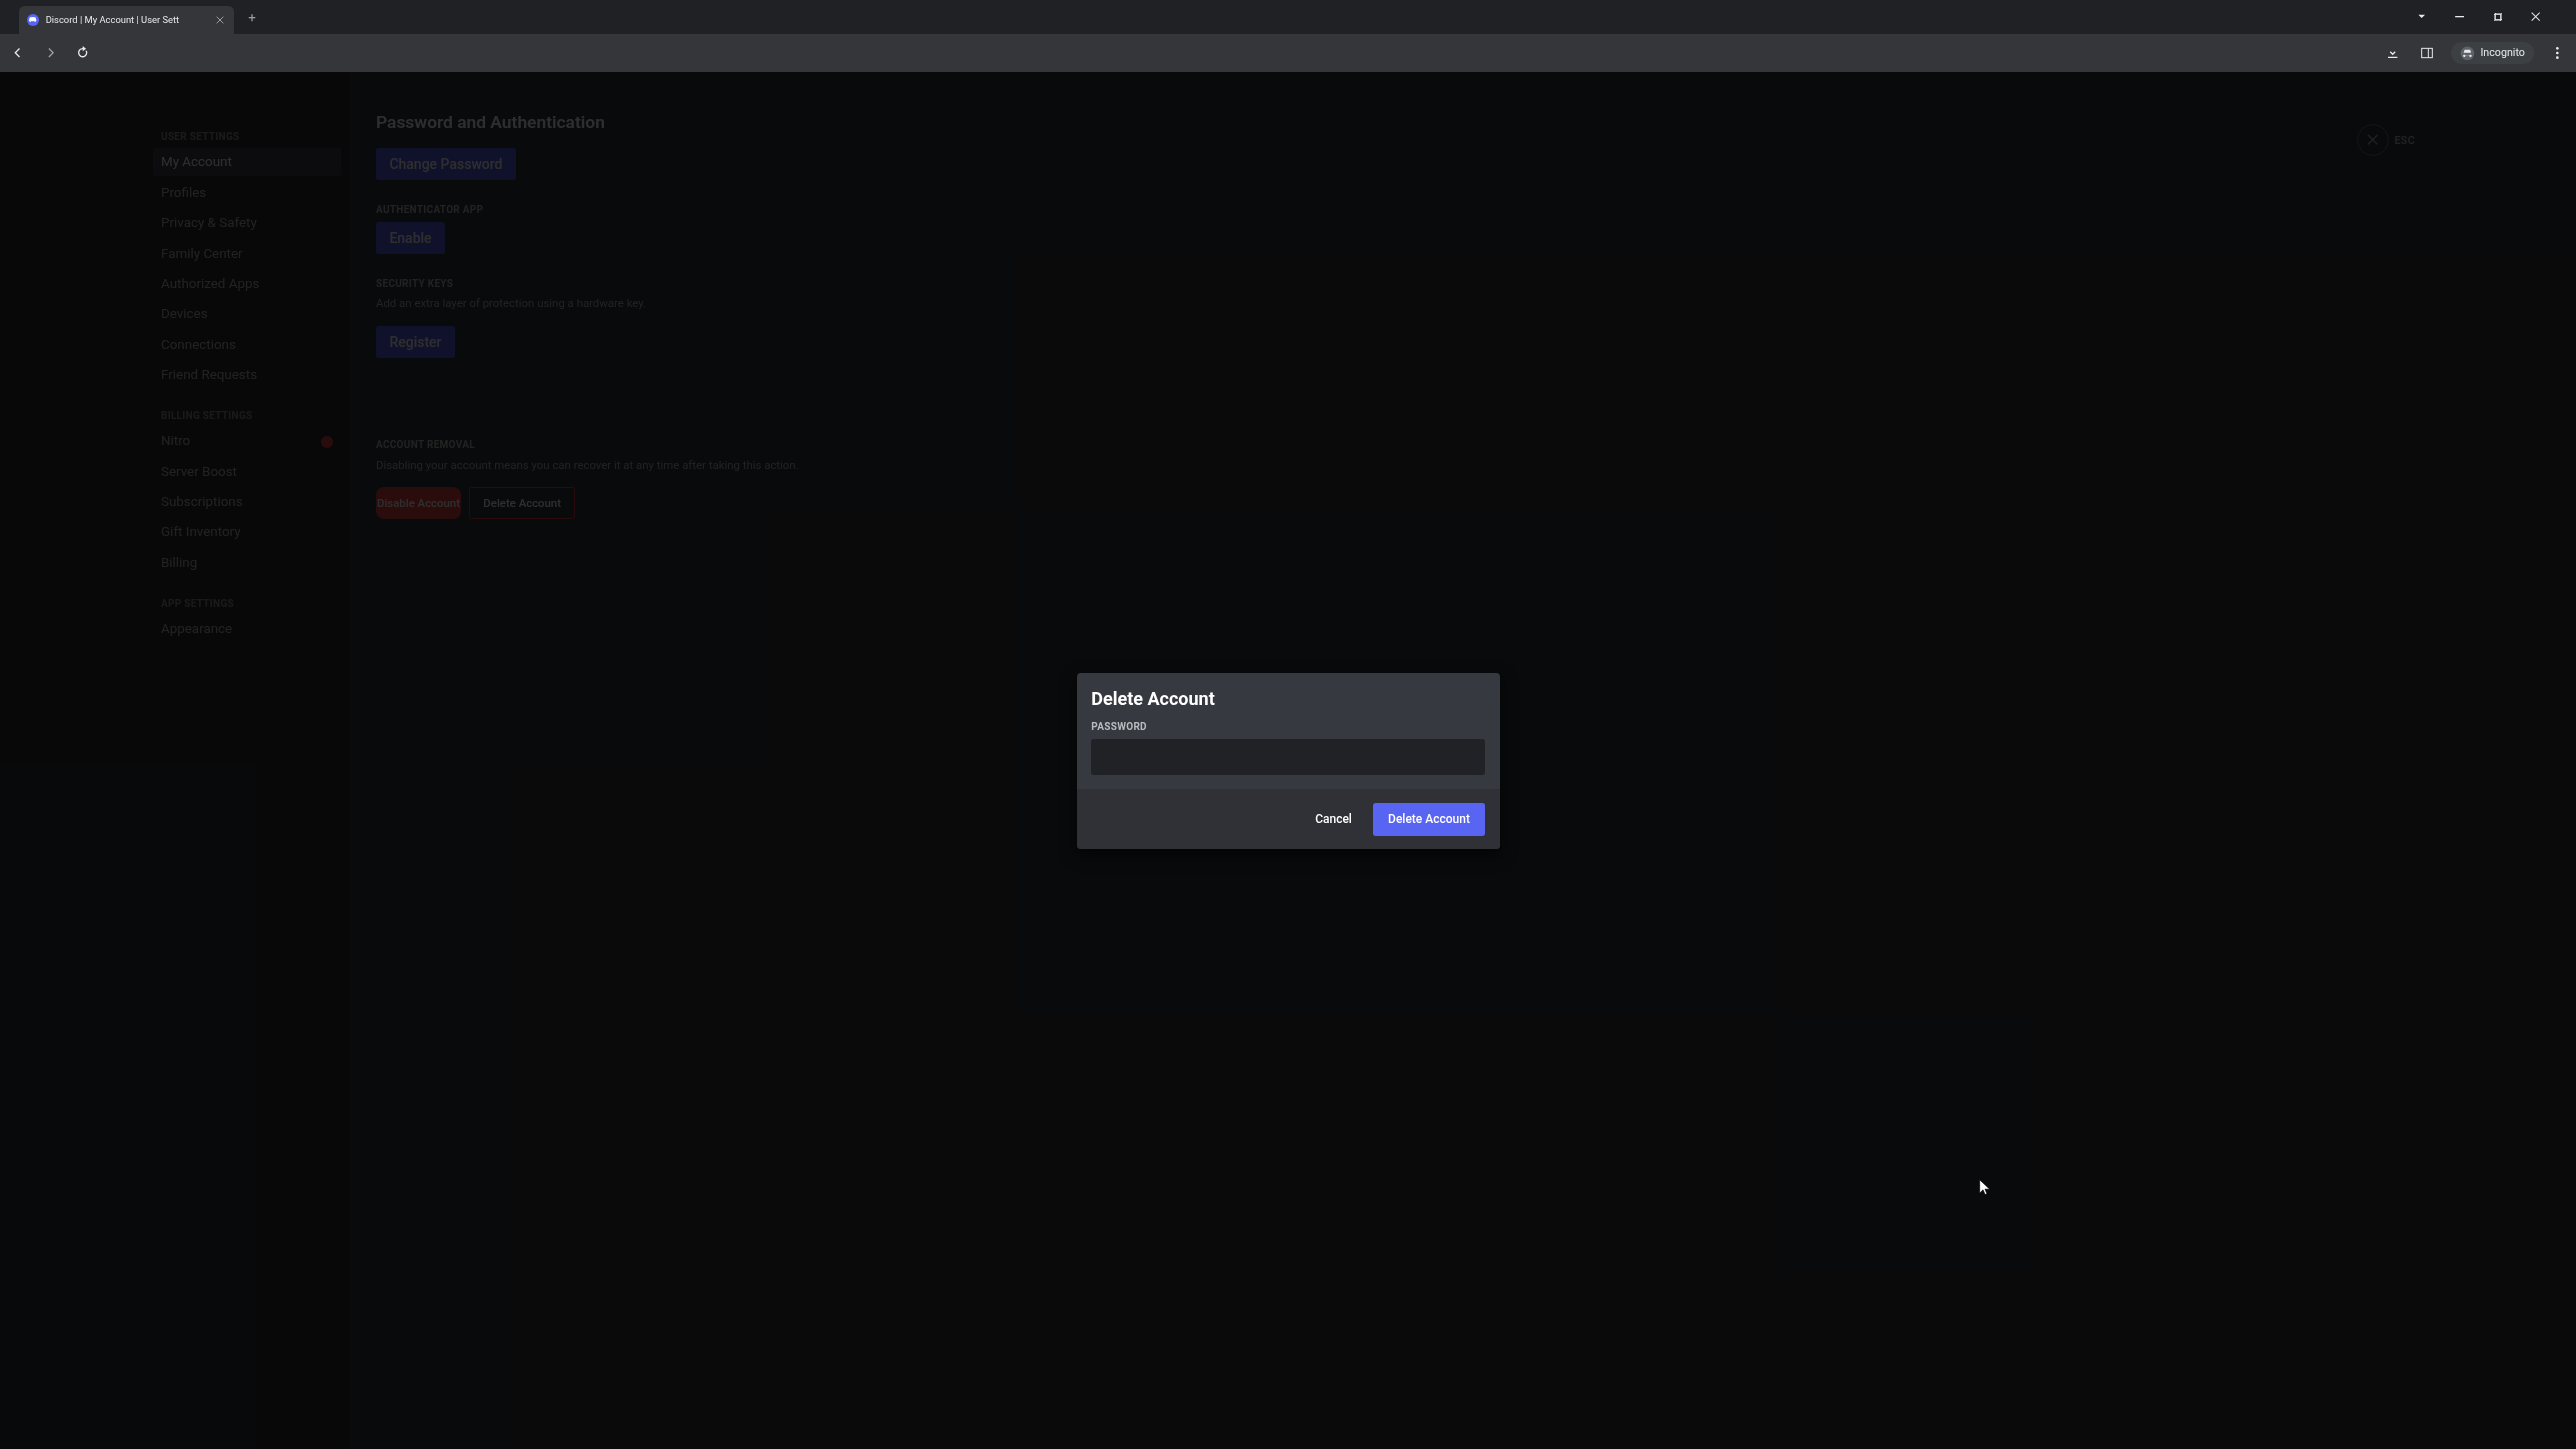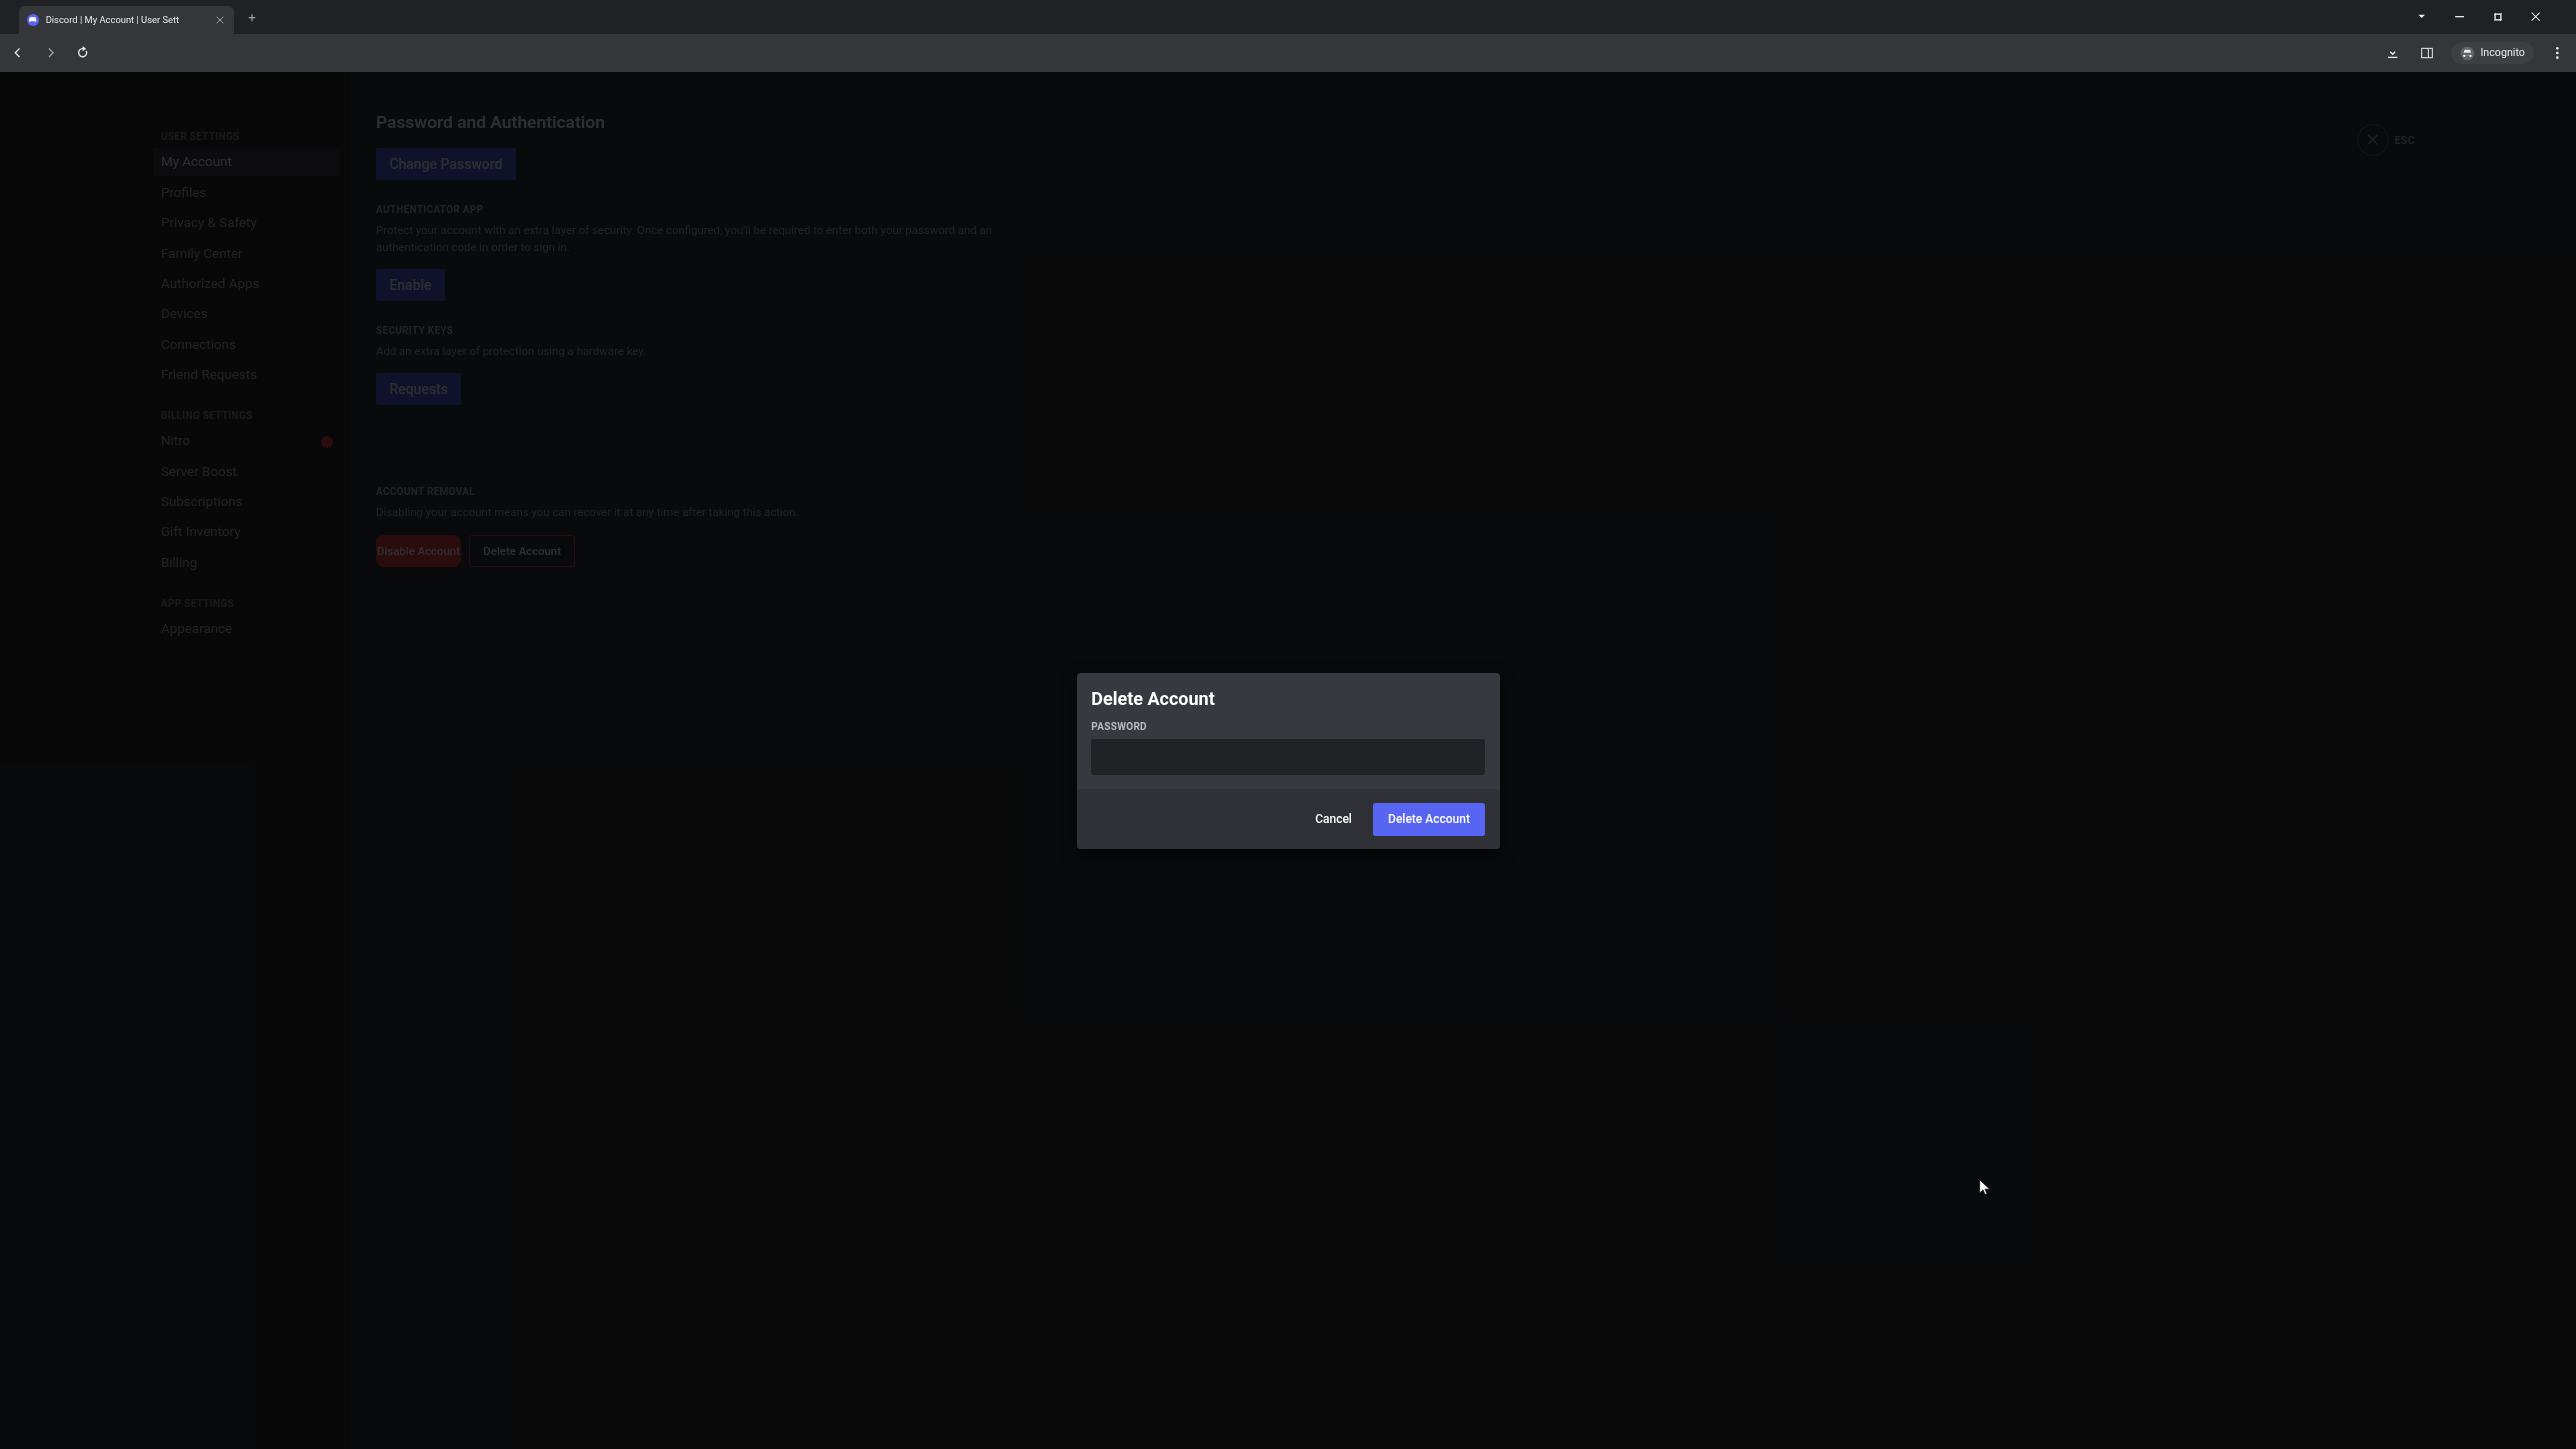--- a/index.html
+++ b/index.html
@@ -210,26 +210,25 @@
             <span>Appearance</span>
           </div>
       </div>
     </div>
 
     <div class="settings-content">
       <h2 class="content-title">Password and Authentication</h2>
       <button class="primary-btn">Change Password</button>
 
       <div class="section-label">AUTHENTICATOR APP</div>
-      <div class="section-desc">Protect your account with an extra layer of security. Once configured, you'll be required to enter both your password and an authentication code in order to sign in.</div>
       <button class="primary-btn">Enable</button>
 
       <div class="section-label">SECURITY KEYS</div>
       <div class="section-desc">Add an extra layer of protection using a hardware key.</div>
-      <button class="primary-btn">Requests</button>
+      <button class="primary-btn">Register</button>
 
       <div class="section-label" style="margin-top:81px">ACCOUNT REMOVAL</div>
       <div class="section-desc">Disabling your account means you can recover it at any time after taking this action.</div>
       <div class="btn-row">
         <button class="danger-btn">Disable Account</button>
         <button class="outline-btn">Delete Account</button>
       </div>
     </div>
 
     <div class="close-esc">

